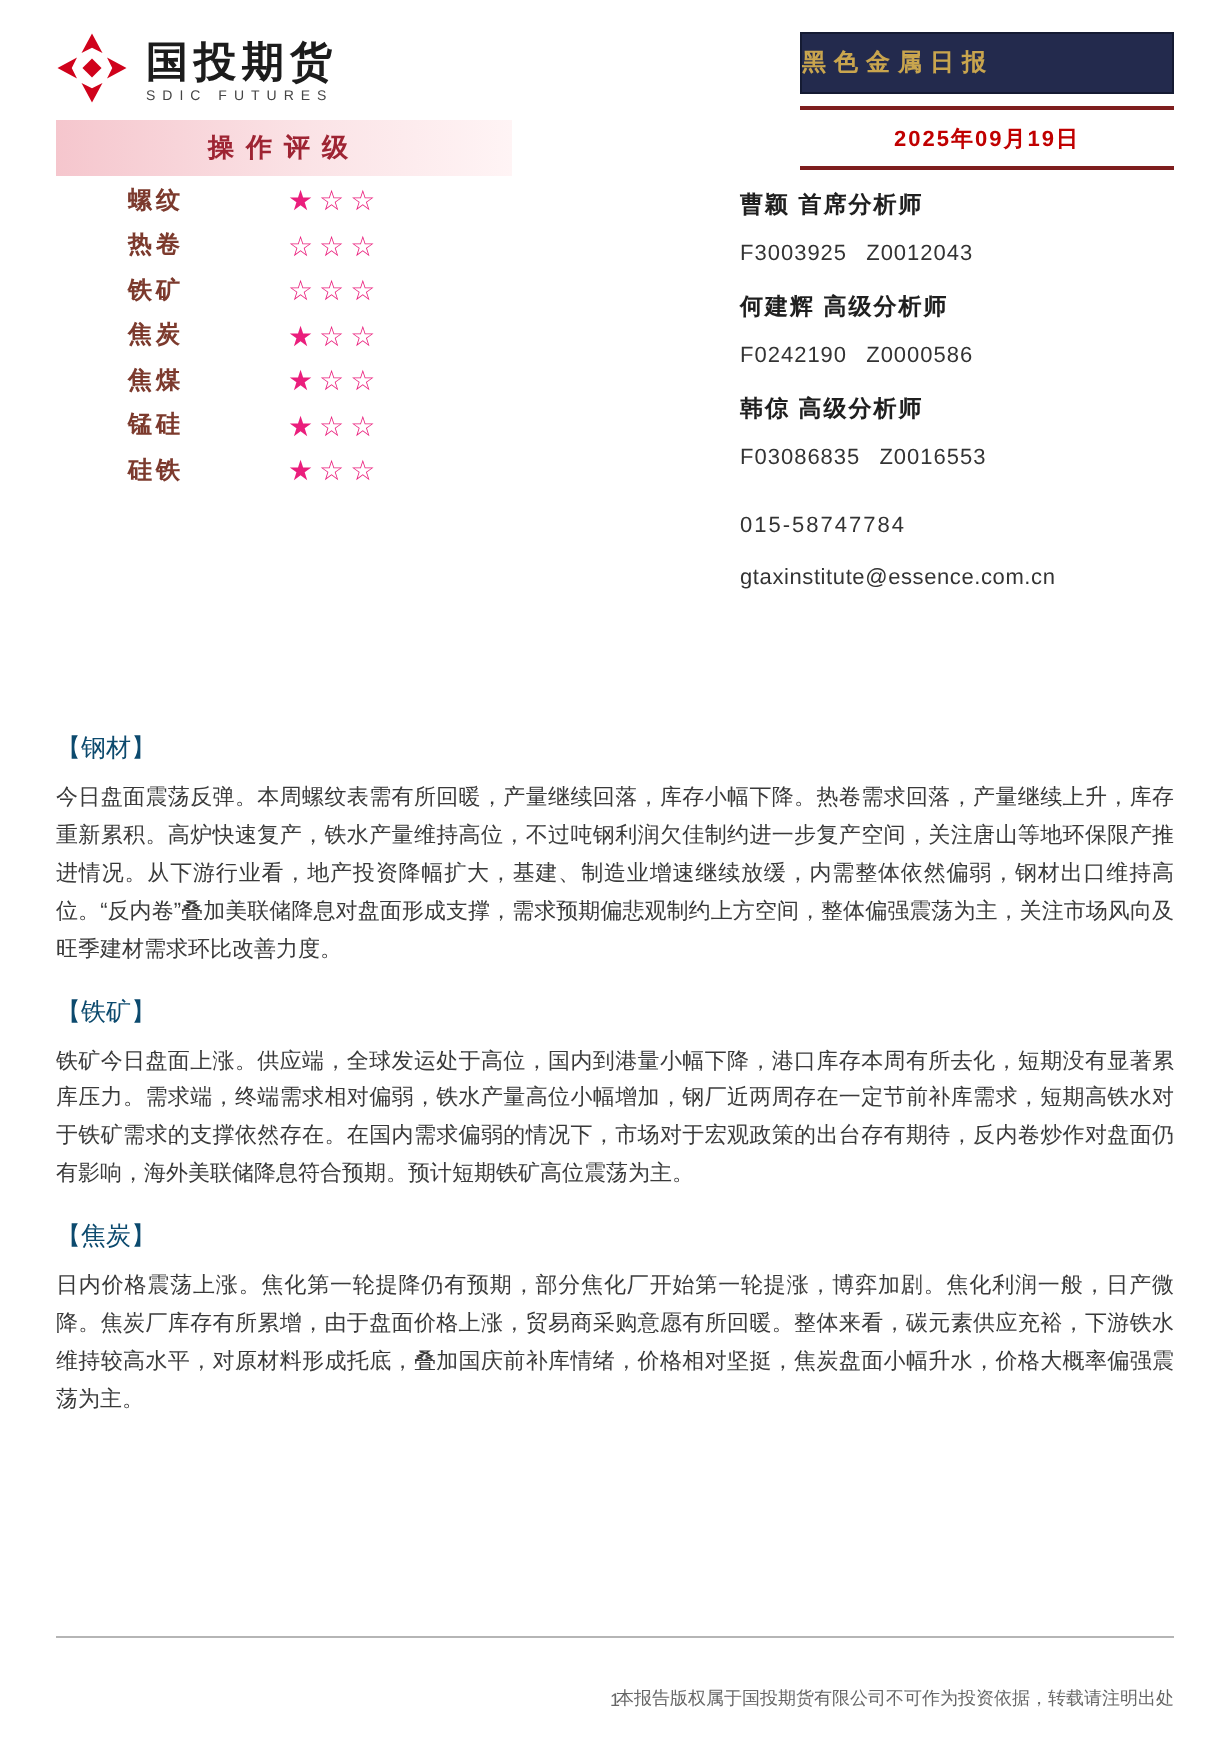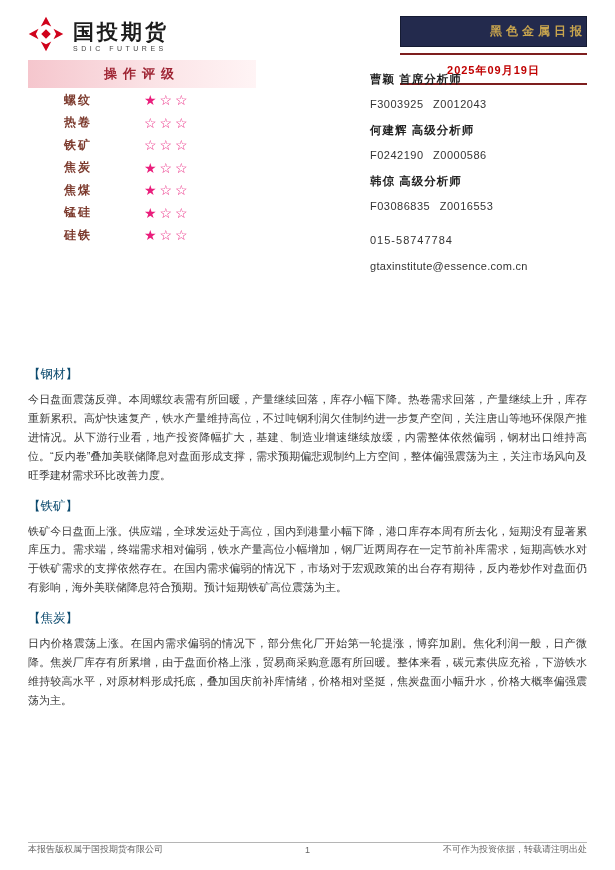--- a/index.html
+++ b/index.html
@@ -17,21 +17,21 @@
     position:absolute; left:28px; top:16px;
     display:flex; align-items:flex-end; gap:9px;
   }
   .logo-mark { width:36px; height:36px; flex:0 0 auto; }
   .brand-cn { font-size:21px; font-weight:bold; color:#1c1c1c; letter-spacing:3px; line-height:1.1; }
   .brand-en { font-size:7px; letter-spacing:3.5px; color:#444; margin-top:2px; }
   .banner-area { position:absolute; left:400px; top:16px; width:187px; }
   .banner {
     background:#232a4d; color:#c9a54e;
     border:1px solid #151b33;
-    text-align:right; font-size:12px; font-weight:bold;
+    text-align:left; font-size:12px; font-weight:bold;
     letter-spacing:4px; padding:6px 0;
   }
   .date-wrap {
     margin-top:6px;
     border-top:2px solid #7e1e1e;
     border-bottom:2px solid #7e1e1e;
     text-align:center;
     padding:5px 0;
   }
   .date-text { color:#c00000; font-weight:bold; font-size:11px; letter-spacing:1px; }
@@ -42,43 +42,43 @@
     background:linear-gradient(90deg,#f5c6cd 0%, #fbe3e6 55%, #fff4f5 100%);
     color:#9e2433; font-weight:bold; font-size:13px;
     text-align:center; letter-spacing:6px; padding:5px 0;
   }
   .rating-row { display:flex; align-items:center; height:20.5px; margin-top:2px; }
   .rating-row:first-of-type { margin-top:11px; }
   .commodity { width:80px; font-weight:bold; color:#7c3a2d; font-size:12px; letter-spacing:2px;margin-left:36px; }
   .stars { color:#ea1e7c; font-size:14px; letter-spacing:3px; line-height:1; }
 
   
-  .analysts { position:absolute; left:370px; top:72px; width:220px; font-size:11px; color:#333; }
+  .analysts { position:absolute; left:370px; top:95px; width:220px; font-size:11px; color:#333; }
   .analyst { margin-bottom:13px; }
   .analyst-name { font-weight:bold; color:#1f1f1f; font-size:11.5px; letter-spacing:1px; }
   .analyst-codes { margin-top:11px; color:#333; word-spacing:6px; letter-spacing:0.5px; }
   .contact-phone { margin-top:22px; letter-spacing:1px; }
   .contact-email { margin-top:14px; letter-spacing:0.3px; }
 
   
   main { position:absolute; left:28px; top:366px; width:559px; }
   .section-heading {
     font-size:12.5px; font-weight:normal; color:#0c4a6e;
     margin:0 0 7px;
   }
   .section-body {
     font-size:11px; line-height:1.72; color:#3a3a3a;
     text-align:justify; margin:0 0 13px;
   }
 
   
   footer {
     position:absolute; left:28px; right:28px; bottom:14px;
-    border-top:1px solid #b5b5b5; padding-top:0;
-    display:flex; justify-content:space-between; align-items:center;
+    border-top:1px solid #b5b5b5; padding-top:24px;
+    display:flex; justify-content:flex-end; align-items:center;
     font-size:9px; color:#666;
   }
   .footer-page { position:absolute; left:50%; transform:translateX(-50%); }
 </style>
 </head>
 <body>
 
 <div class="page">
 
   <div class="logo-area">
@@ -158,21 +158,21 @@
     <section>
       <h3 class="section-heading">【钢材】</h3>
       <p class="section-body">今日盘面震荡反弹。本周螺纹表需有所回暖，产量继续回落，库存小幅下降。热卷需求回落，产量继续上升，库存重新累积。高炉快速复产，铁水产量维持高位，不过吨钢利润欠佳制约进一步复产空间，关注唐山等地环保限产推进情况。从下游行业看，地产投资降幅扩大，基建、制造业增速继续放缓，内需整体依然偏弱，钢材出口维持高位。“反内卷”叠加美联储降息对盘面形成支撑，需求预期偏悲观制约上方空间，整体偏强震荡为主，关注市场风向及旺季建材需求环比改善力度。</p>
     </section>
     <section>
       <h3 class="section-heading">【铁矿】</h3>
       <p class="section-body">铁矿今日盘面上涨。供应端，全球发运处于高位，国内到港量小幅下降，港口库存本周有所去化，短期没有显著累库压力。需求端，终端需求相对偏弱，铁水产量高位小幅增加，钢厂近两周存在一定节前补库需求，短期高铁水对于铁矿需求的支撑依然存在。在国内需求偏弱的情况下，市场对于宏观政策的出台存有期待，反内卷炒作对盘面仍有影响，海外美联储降息符合预期。预计短期铁矿高位震荡为主。</p>
     </section>
     <section>
       <h3 class="section-heading">【焦炭】</h3>
-      <p class="section-body">日内价格震荡上涨。在国内需求偏弱的情况下，部分焦化厂开始第一轮提涨，博弈加剧。焦化利润一般，日产微降。焦炭厂库存有所累增，由于盘面价格上涨，贸易商采购意愿有所回暖。整体来看，碳元素供应充裕，下游铁水维持较高水平，对原材料形成托底，叠加国庆前补库情绪，价格相对坚挺，焦炭盘面小幅升水，价格大概率偏强震荡为主。</p>
+      <p class="section-body">日内价格震荡上涨。焦化第一轮提降仍有预期，部分焦化厂开始第一轮提涨，博弈加剧。焦化利润一般，日产微降。焦炭厂库存有所累增，由于盘面价格上涨，贸易商采购意愿有所回暖。整体来看，碳元素供应充裕，下游铁水维持较高水平，对原材料形成托底，叠加国庆前补库情绪，价格相对坚挺，焦炭盘面小幅升水，价格大概率偏强震荡为主。</p>
     </section>
   </main>
 
   <footer>
     <span>本报告版权属于国投期货有限公司</span>
     <span class="footer-page">1</span>
     <span>不可作为投资依据，转载请注明出处</span>
   </footer>
 
 </div>

